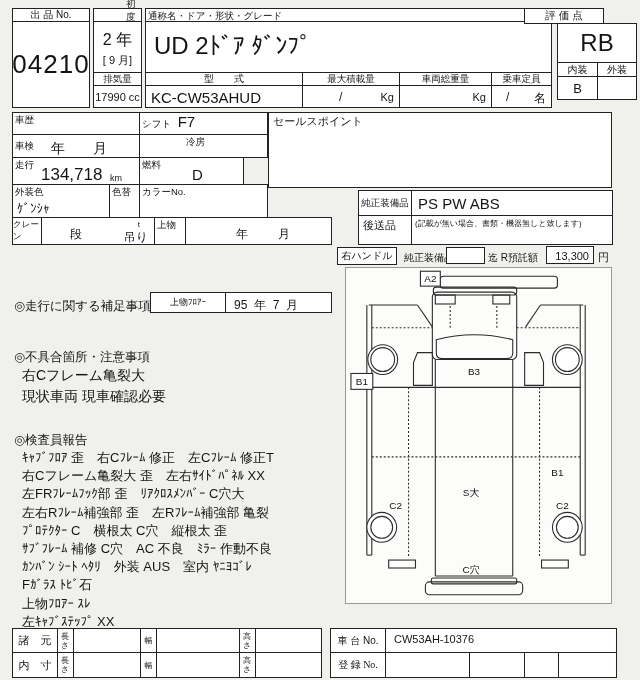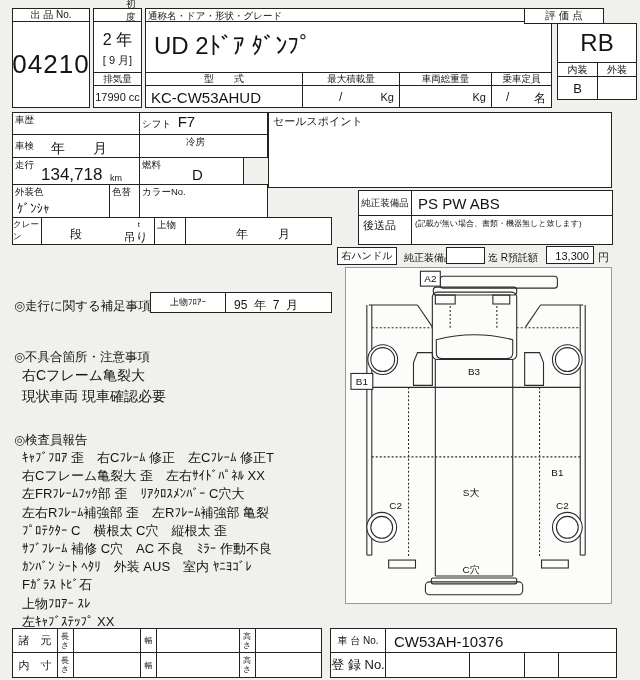--- a/index.html
+++ b/index.html
@@ -303,22 +303,22 @@
 <div class="box" style="left:156px;top:652px;width:84px;height:26px;"></div>
 <div class="box cc" style="left:239px;top:652px;width:17px;height:26px;">
   <span class="tiny" style="width:9px;word-break:break-all;line-height:9px;">高さ</span>
 </div>
 <div class="box" style="left:255px;top:652px;width:67px;height:26px;"></div>
 
 <div class="box cc" style="left:330px;top:628px;width:56px;height:25px;">
   <span style="font-size:10px;white-space:pre;">車 台 No.</span>
 </div>
 <div class="box" style="left:385px;top:628px;width:232px;height:25px;">
-  <span style="position:absolute;left:8px;top:4px;font-size:15px;">CW53AH-10376</span>
+  <span style="position:absolute;left:8px;top:4px;font-size:11px;">CW53AH-10376</span>
 </div>
 <div class="box cc" style="left:330px;top:652px;width:56px;height:26px;">
-  <span style="font-size:13px;white-space:pre;">登 録 No.</span>
+  <span style="font-size:10px;white-space:pre;font-family:Liberation Serif, serif;">登 録 No.</span>
 </div>
 <div class="box" style="left:385px;top:652px;width:232px;height:26px;">
   <div style="position:absolute;left:83px;top:0;width:1px;height:100%;background:#222;"></div>
   <div style="position:absolute;left:138px;top:0;width:1px;height:100%;background:#222;"></div>
   <div style="position:absolute;left:172px;top:0;width:1px;height:100%;background:#222;"></div>
 </div>
 
 </body></html>

